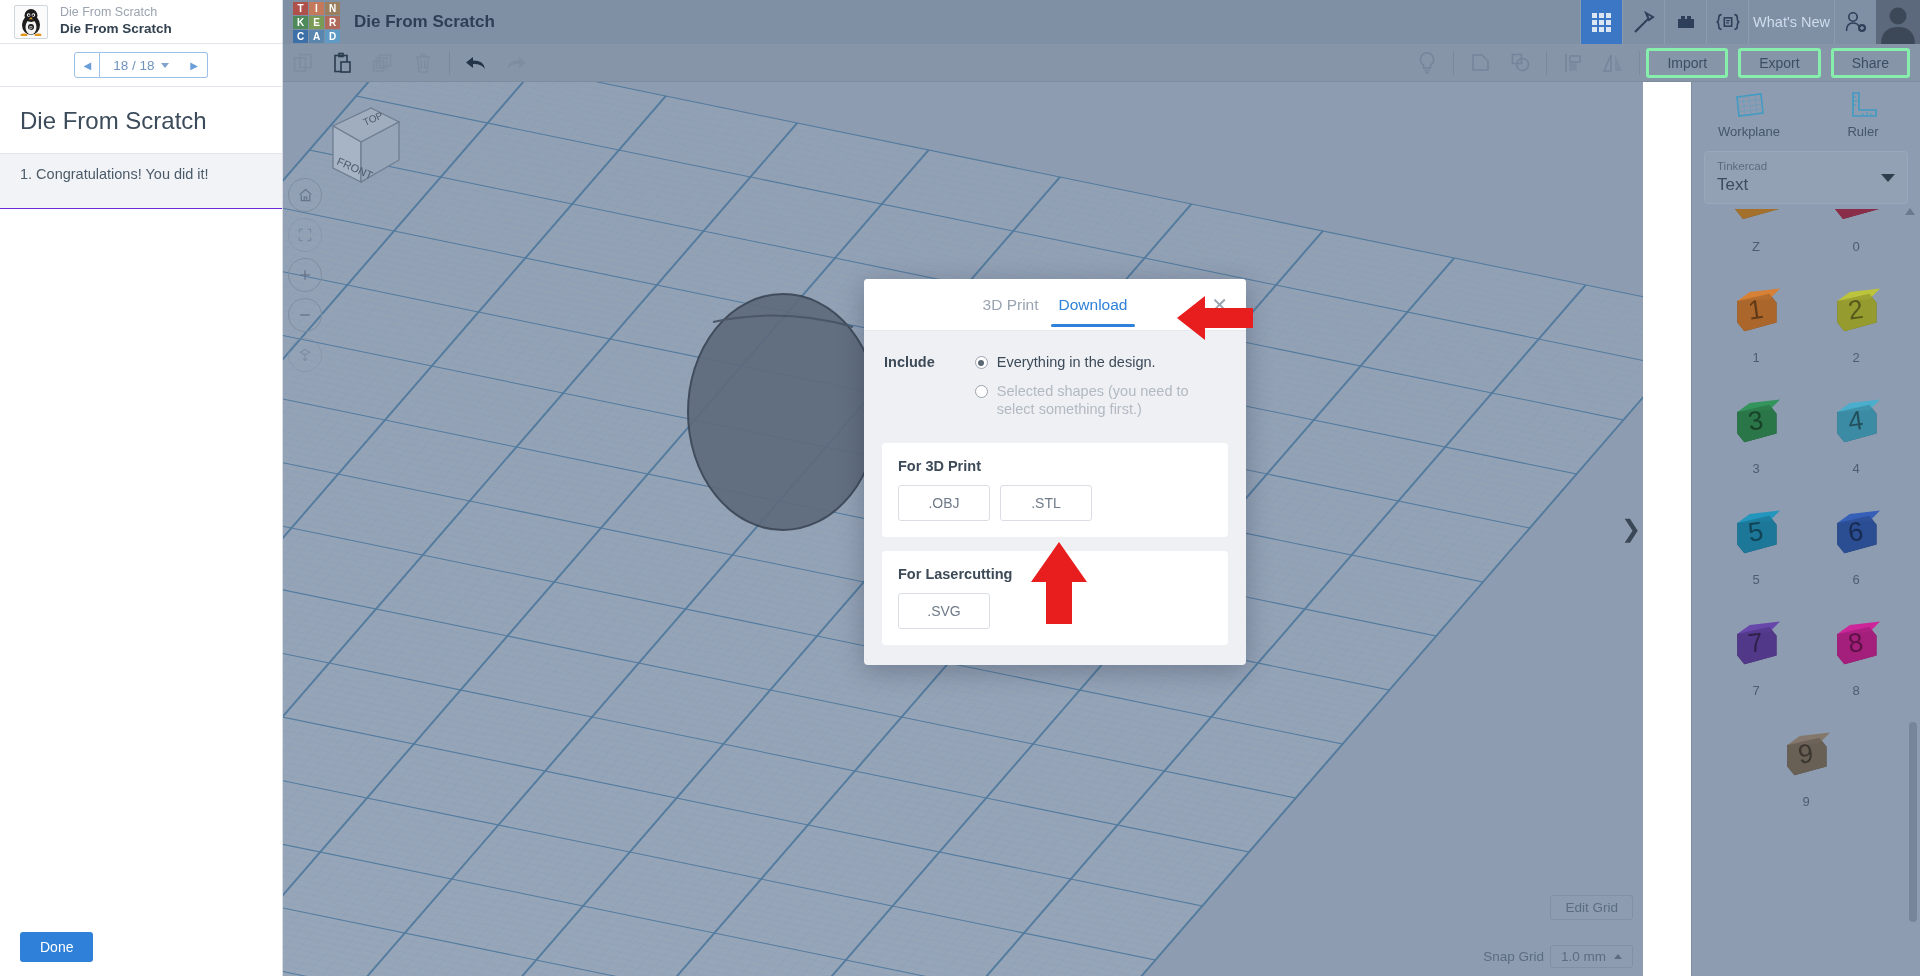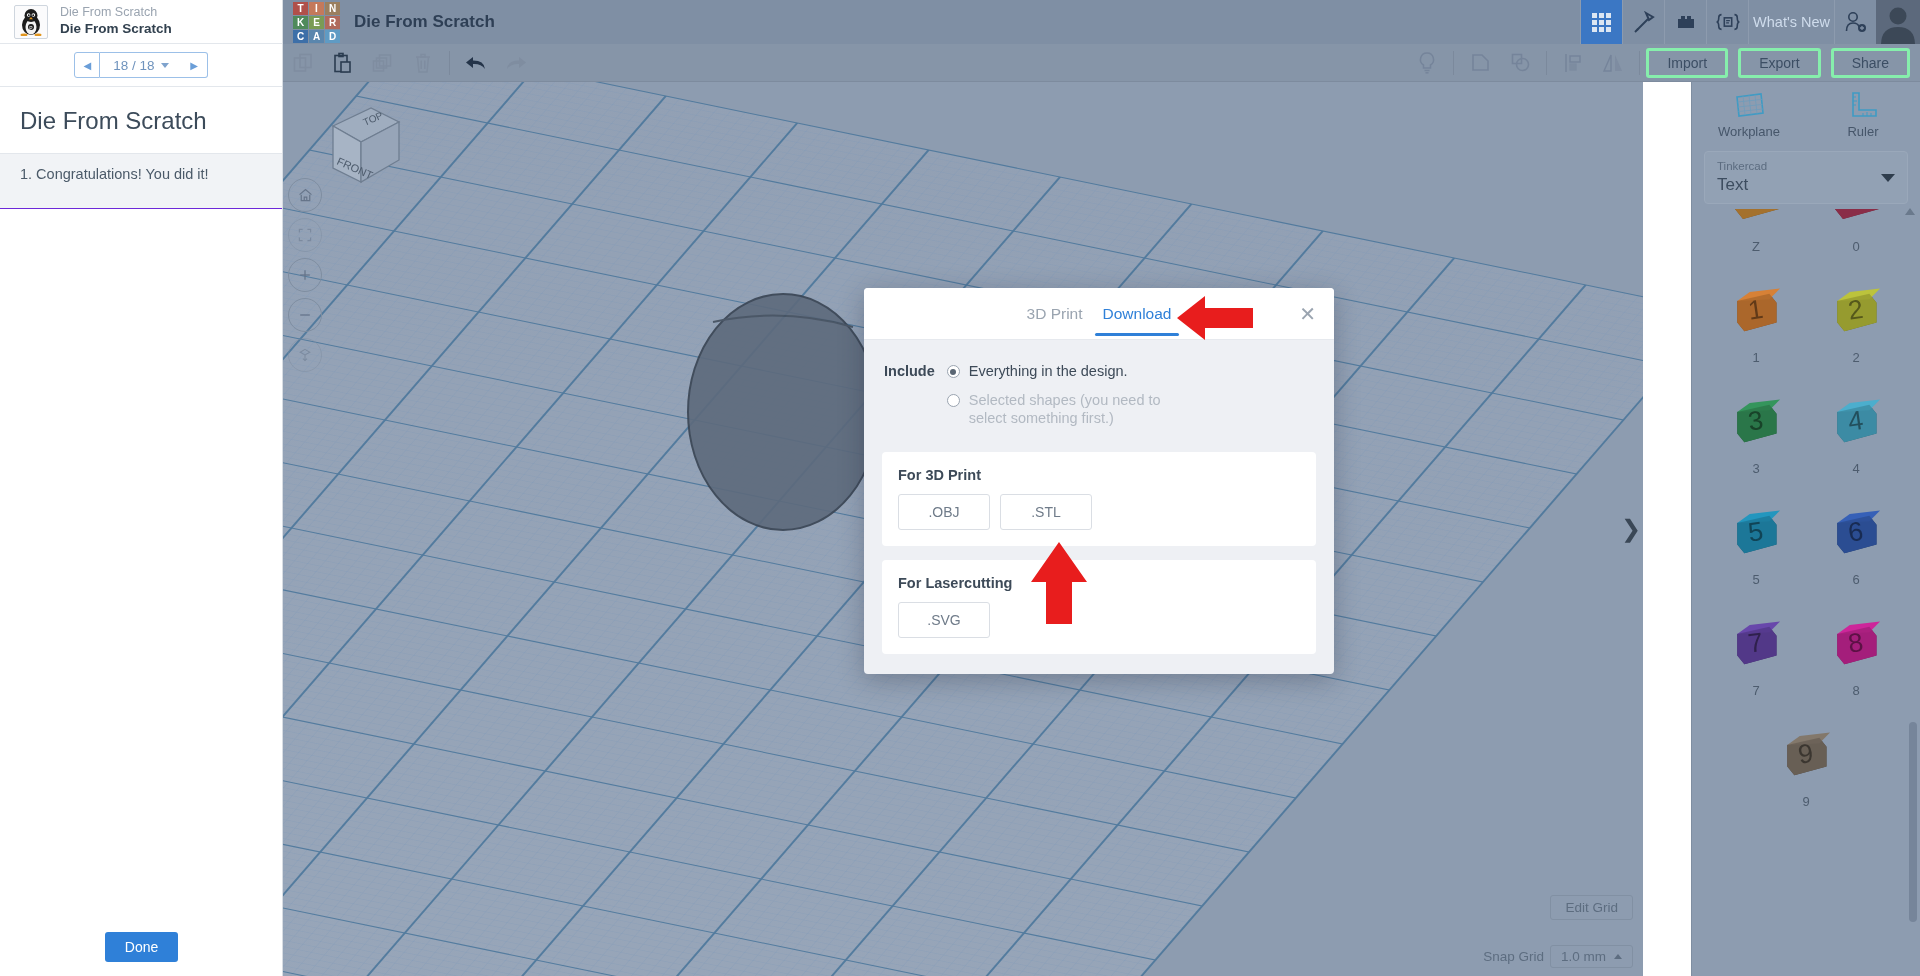--- a/index.html
+++ b/index.html
@@ -70,21 +70,21 @@
     background: #fff; border: 1px solid #dfe4ea; border-radius: 4px;
     padding: 4px 13px; font-size: 14px; color: #4a5a6a; cursor: pointer;
   }
   .sb-instr {
     background: #f1f3f6; padding: 12px 20px 26px 20px;
     font-size: 14.5px; color: #4b5a69;
     border-bottom: 1px solid #6d28d9;
   }
   .sb-done-wrap {
     position: absolute; left: 0; bottom: 0; width: 283px;
-    padding: 14px 20px; display:flex; justify-content:center;
+    padding: 14px 20px; display:flex; justify-content:flex-start;
   }
   .sb-done {
     background: #2f80d8; color: #fff; border: none; border-radius: 3px;
     padding: 7px 20px; font-size: 14px; cursor: pointer;
     font-family: "Liberation Sans", sans-serif;
   }
 
   
   .topbar {
     position: absolute; left: 283px; top: 0; width: 1637px; height: 44px;
@@ -205,21 +205,21 @@
     width:0;height:0;border-left:5px solid transparent;border-right:5px solid transparent;
     border-bottom:7px solid #6a798c; cursor:pointer;
   }
   .rp-scrollbar {
     position:absolute; right: 3px; top: 640px; width: 8px; height: 200px;
     background:#76859a; border-radius:4px; cursor:pointer;
   }
 
   
   .modal {
-    position:absolute; left: 864px; top: 288px; width: 470px;
+    position:absolute; left: 864px; top: 279px; width: 382px;
     background:#eef0f4; border-radius: 4px; z-index: 60;
     box-shadow: 0 6px 26px rgba(20,30,45,.28);
   }
   .modal-head {
     background:#fff; border-radius:4px 4px 0 0; height: 52px;
     display:flex; align-items:center; justify-content:center; position:relative;
     border-bottom:1px solid #e6e9ee;
   }
   .m-tab {
     font-size: 15.5px; color:#9aa4b0; padding: 14px 10px 13px 10px;
@@ -228,21 +228,21 @@
   .m-tab.active { color:#2f80d8; }
   .m-tab.active::after {
     content:""; position:absolute; left: 2px; right: 2px; bottom: 0;
     height: 3px; background:#2f80d8; border-radius:2px;
   }
   .m-close {
     position:absolute; right: 18px; top: 16px; font-size: 20px;
     color:#9aa4b0; cursor:pointer; line-height:1;
   }
   .modal-body { padding: 22px 18px 20px 18px; }
-  .inc-row { display:flex; gap: 12px; padding: 0 0 10px 2px; }
+  .inc-row { display:flex; gap: 40px; padding: 0 0 10px 2px; }
   .inc-label { font-size:14.5px; color:#3d4a58; font-weight:700; padding-top:1px; }
   .inc-opts { display:flex; flex-direction:column; gap:10px; }
   .inc-opt { display:flex; gap:9px; align-items:flex-start; cursor:pointer; }
   .radio {
     width:13px;height:13px;border-radius:50%;border:1.5px solid #9aa4b0;
     background:#fff; margin-top:3px; flex:none; position:relative;
   }
   .radio.on::after {
     content:""; position:absolute; left:2.5px; top:2.5px;
     width:6px;height:6px;border-radius:50%; background:#5a6673;

